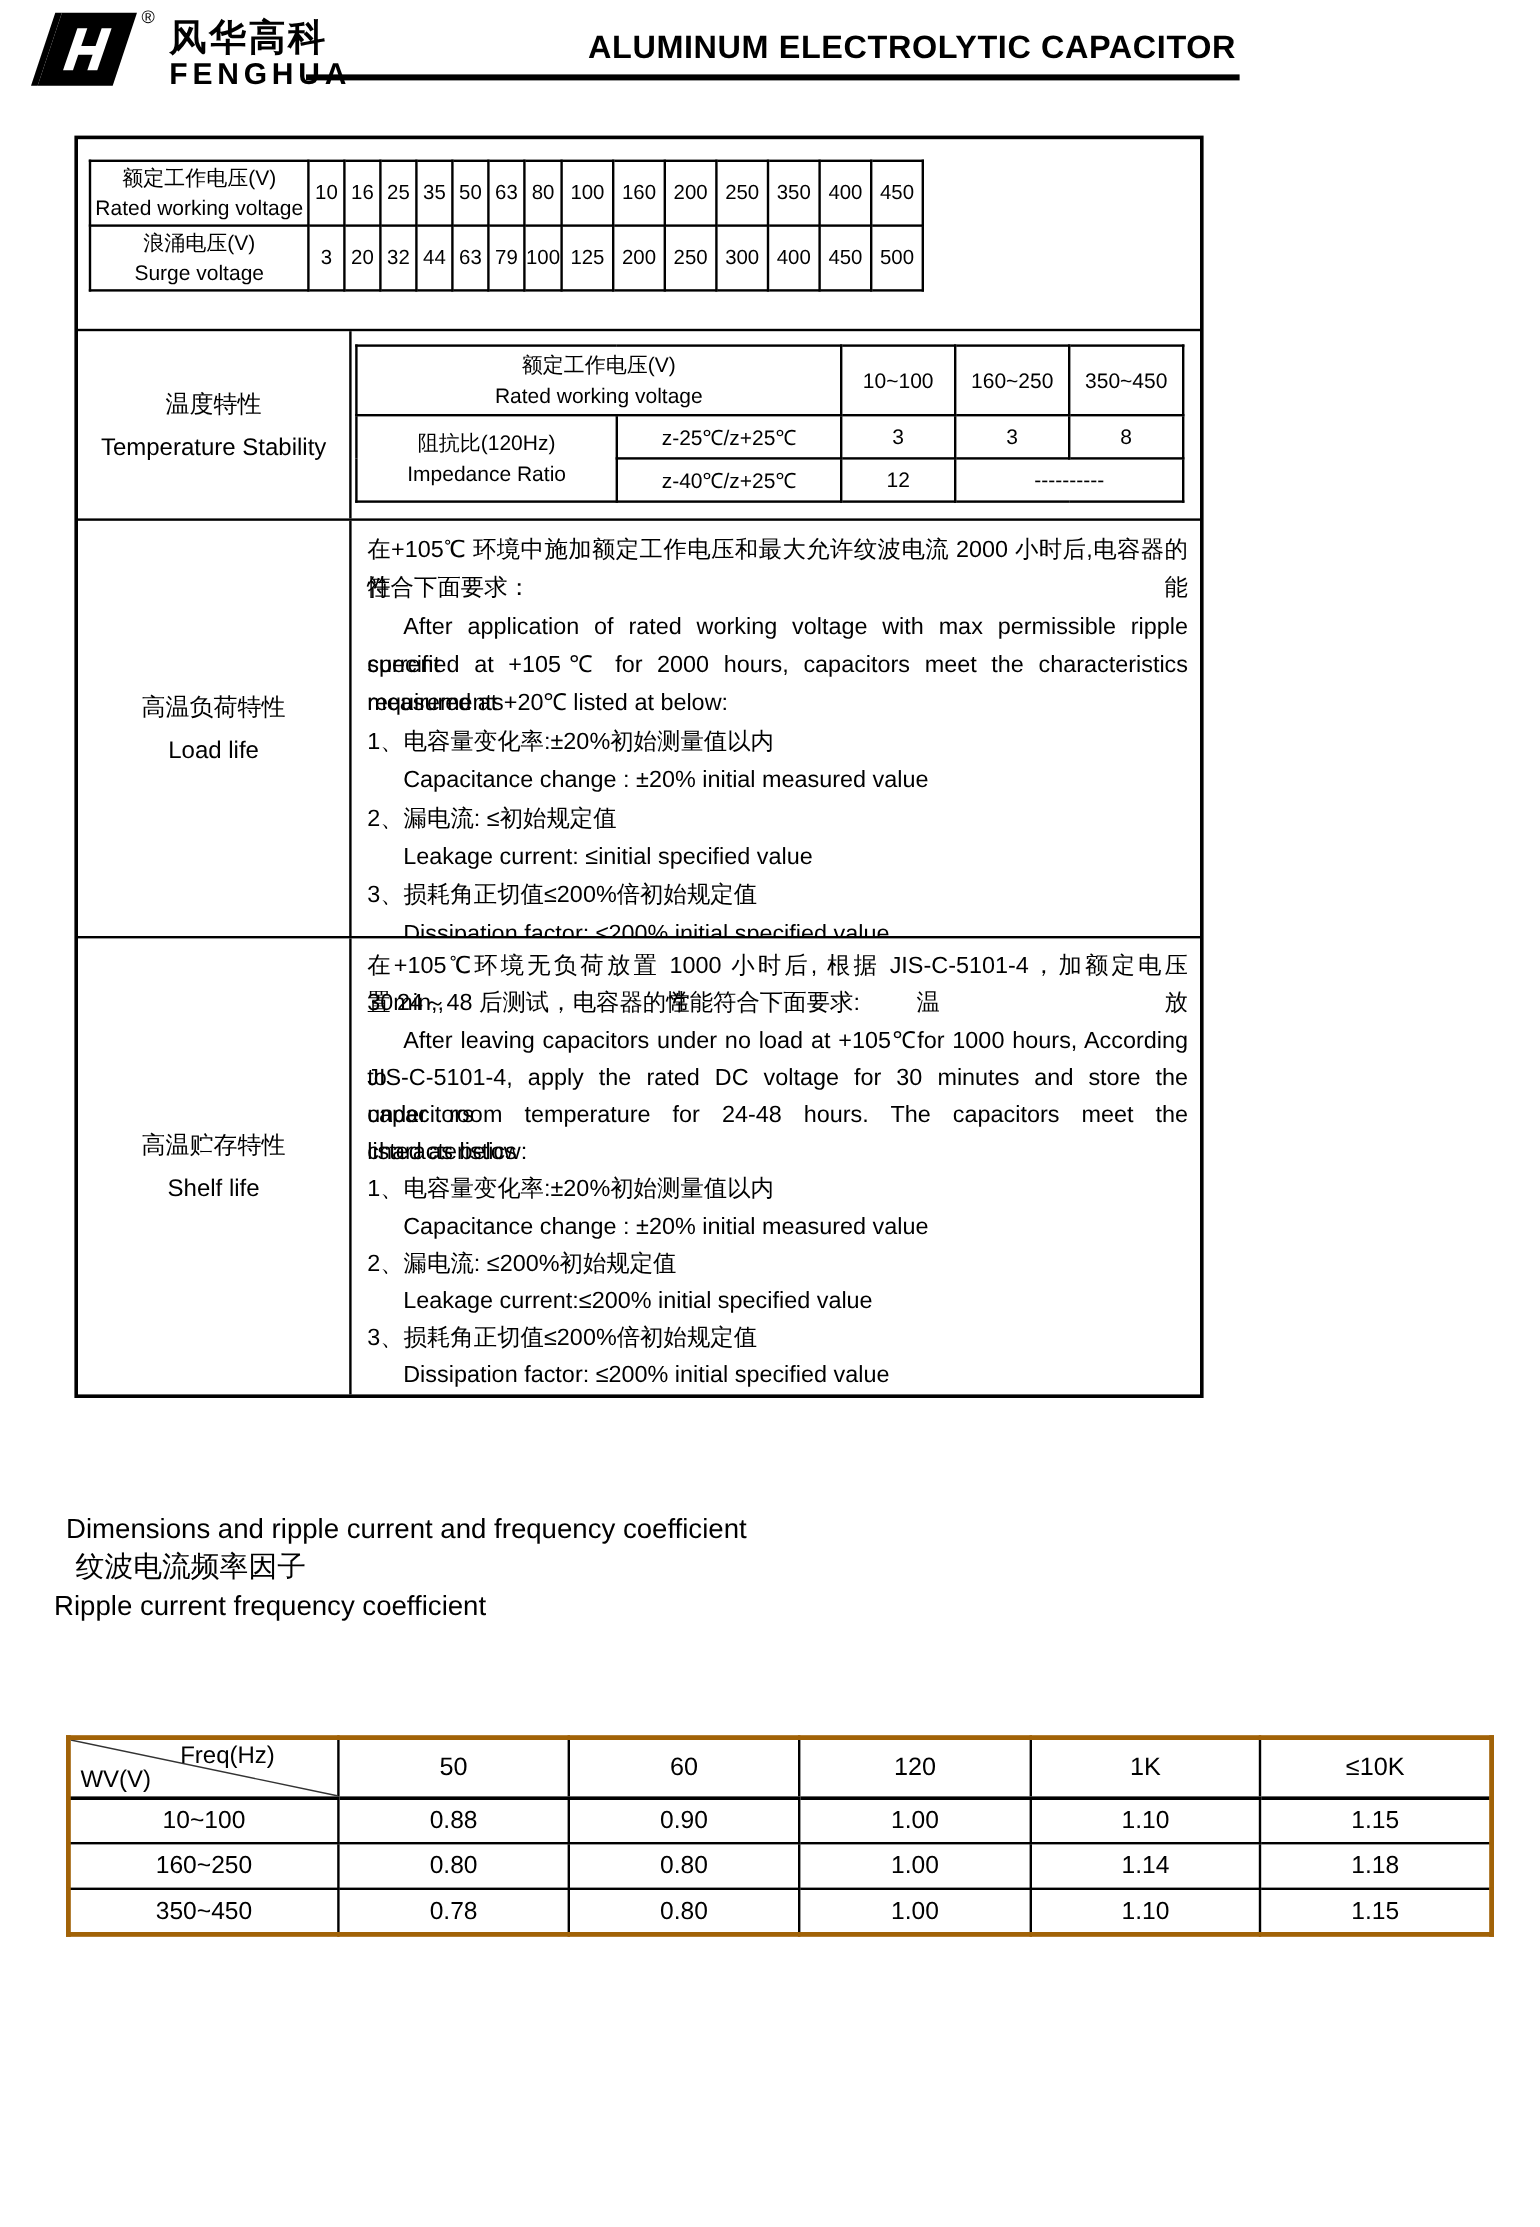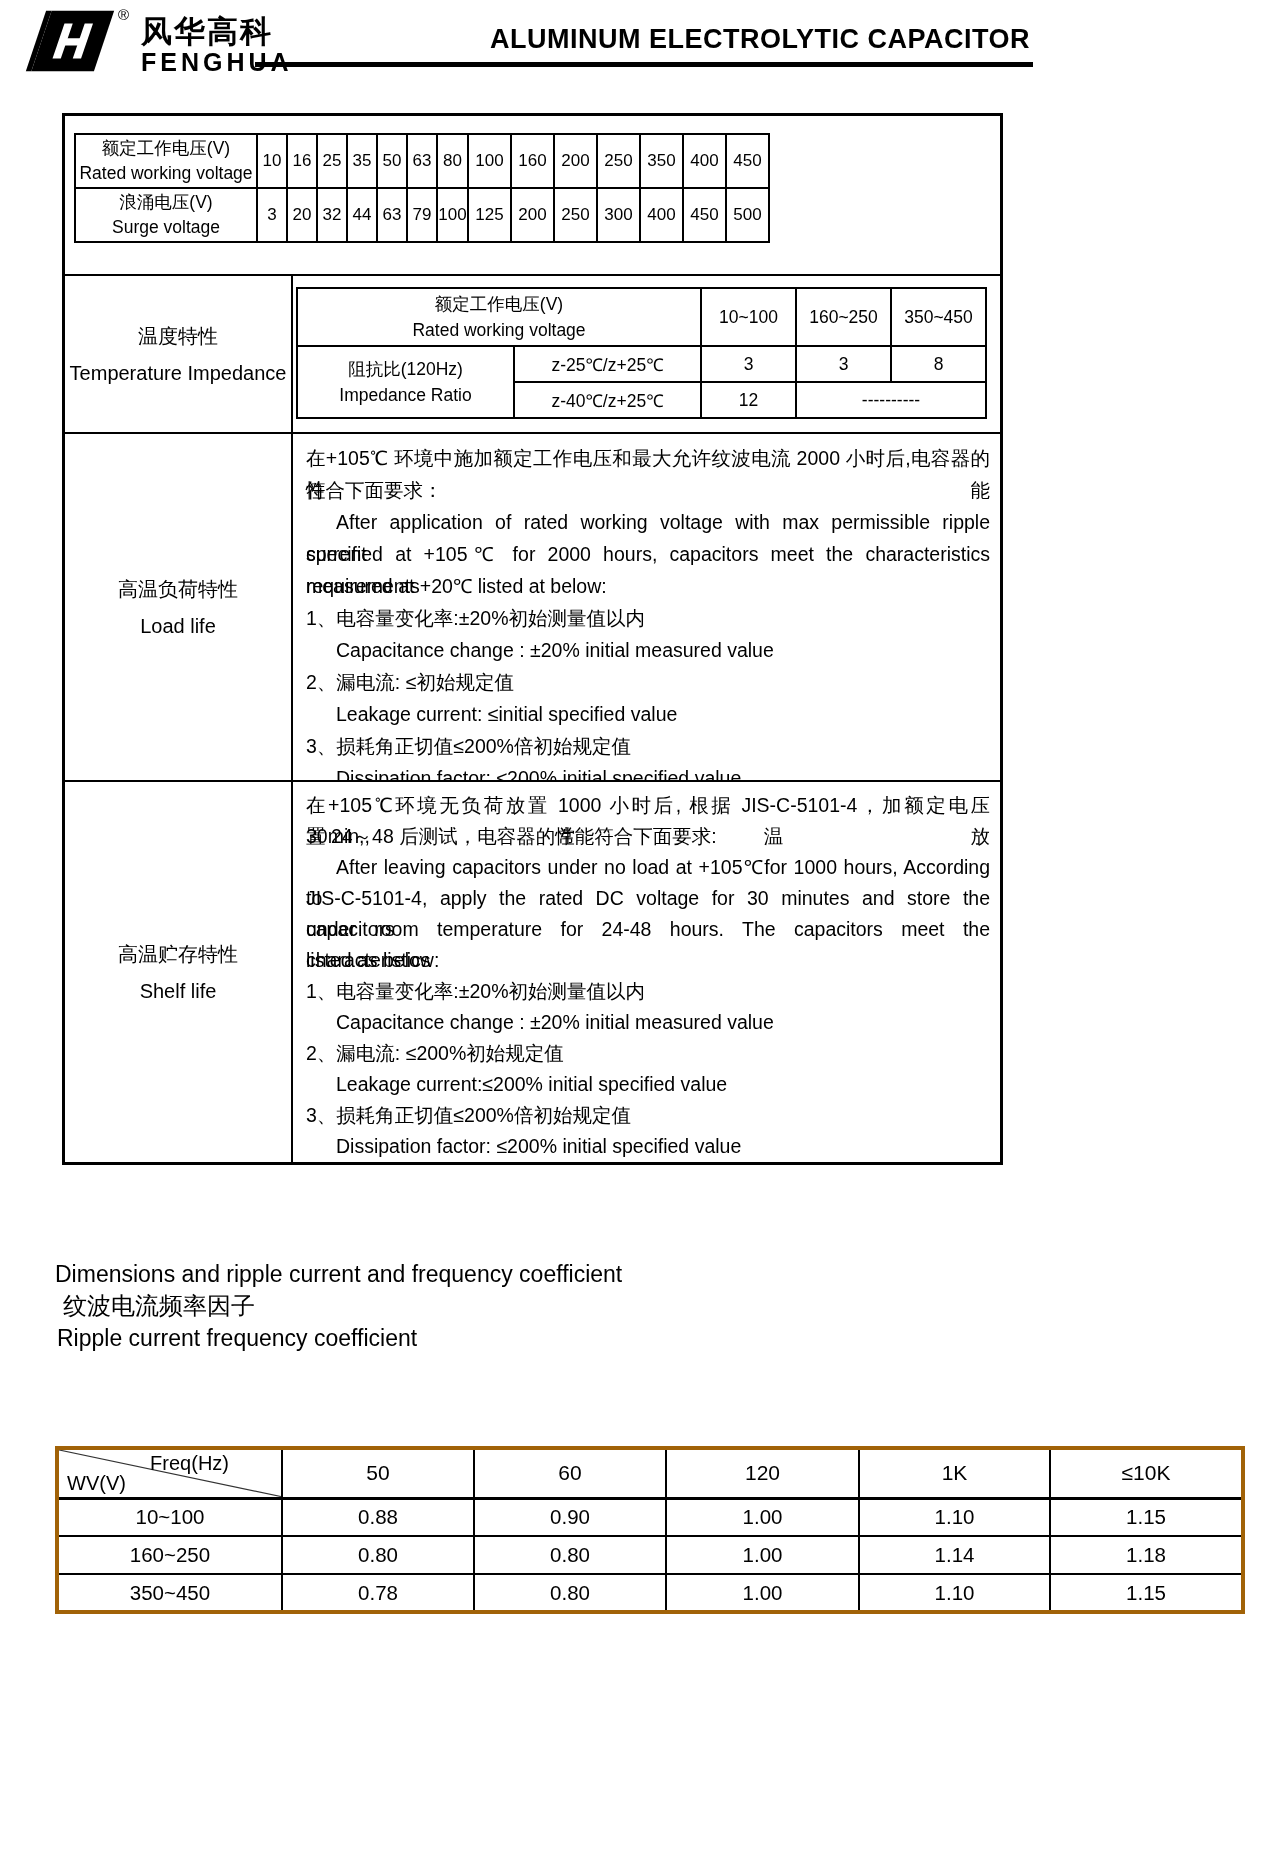--- a/index.html
+++ b/index.html
@@ -58,21 +58,21 @@
   .ln4 { height:31px; line-height:31px; }
   .jst { white-space:normal; text-align:justify; text-align-last:justify; }
   .find { text-indent:30px; }
   .sub { padding-left:30px; }
 
   
   .sec { position:absolute; left:25px; top:1258px; font-size:23px; }
   .sec div { height:32px; line-height:32px; }
   .sec-2 { margin-left:30px; }
   .sec-3 { margin-left:38px; font-size:24px; }
-  .sec-4 { margin-left:32px; }
+  .sec-4 { margin-left:20px; }
 
   
   .freq { position:absolute; left:55px; top:1446px; width:1186px; border:4px solid #a16207; }
   .freq td { border:2px solid #000; text-align:center; vertical-align:middle; font-size:21px; }
   .freq tr:first-child td { height:50px; border-bottom:3px solid #000; }
   .freq tr td:first-child { border-right:2px solid #000; }
   .freq .datarow td { height:38px; font-size:20.5px; }
   .corner { position:relative; padding:0; }
   .corner svg { position:absolute; inset:0; width:100%; height:100%; }
   .corner-top { position:absolute; top:2px; right:52px; font-size:20px; }
@@ -166,21 +166,21 @@
             <td>500</td>
           </tr>
         </tbody>
           </table>
       </div>
     </div>
 
     <div class="spec-row h-r2">
       <div class="spec-label">
         <div>温度特性</div>
-        <div>Temperature Impedance</div>
+        <div>Temperature Stability</div>
       </div>
       <div class="spec-content">
         <table class="temp">
           <colgroup>
             <col style="width:217px">
               <col style="width:187px">
             <col style="width:95px">
               <col style="width:95px">
               <col style="width:95px">
           </colgroup>

